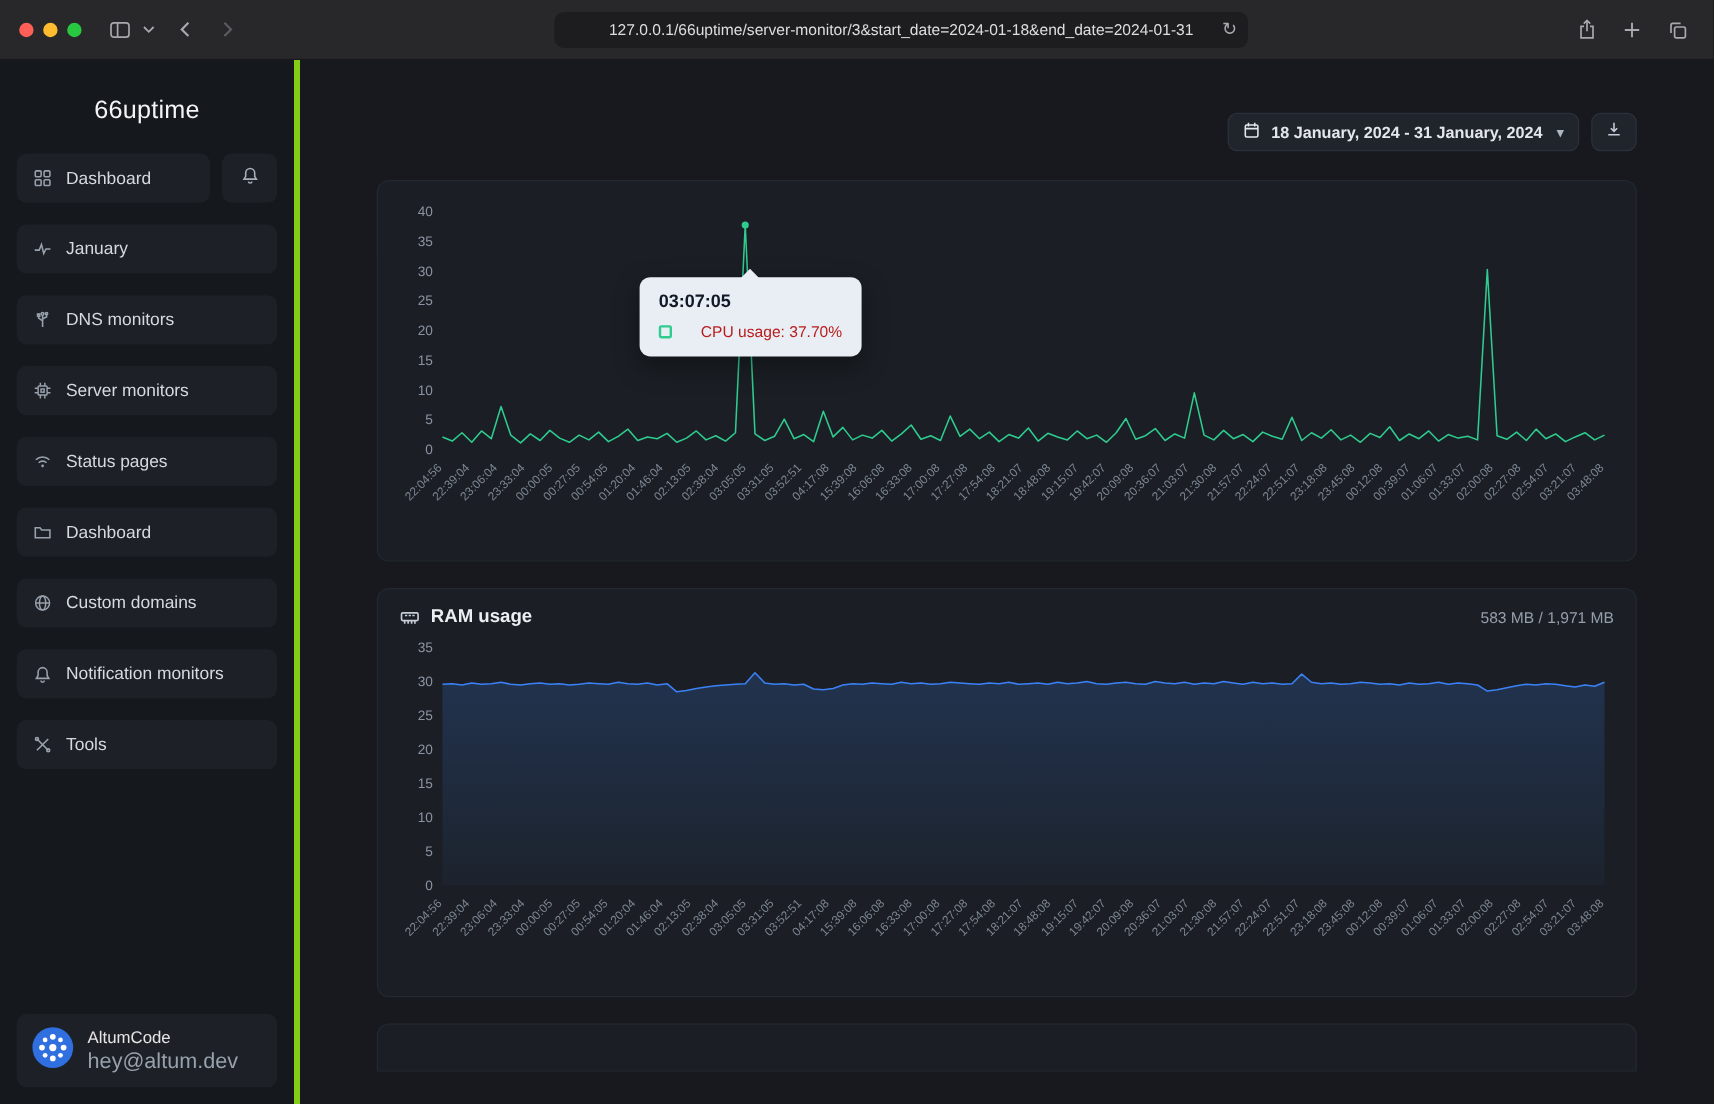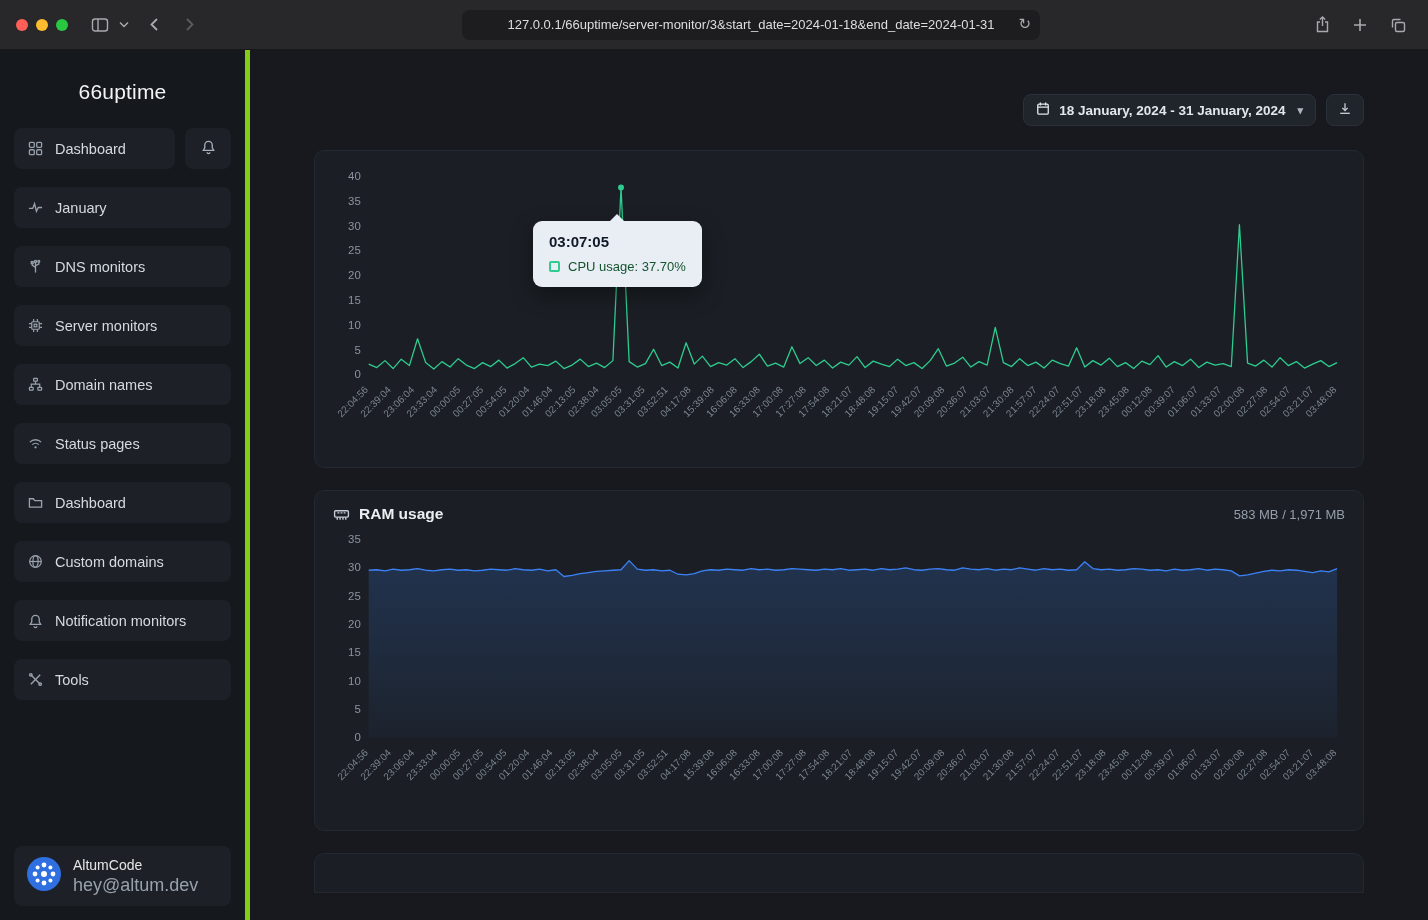--- a/index.html
+++ b/index.html
@@ -81,30 +81,30 @@
   .card-title { display:flex; align-items:center; gap:9px; color:#eceff2; font-size:15.5px; font-weight:600; }
   .card-title .cicon { color:#c7ced8; display:flex; }
   .card-meta { text-align:right; color:#959eab; font-size:13px; line-height:1.6; }
   .chart-wrap { position:relative; }
   svg.chart { width:100%; height:296px; display:block; font-family:inherit; }
   .tick { fill:#8b93a0; font-size:11.5px; }
   .xlab { fill:#7d8691; font-size:10px; }
 
   
   .tooltip {
-    position:absolute; left:200px; top:56px; background:#e9eef4; border-radius:9px;
+    position:absolute; left:200px; top:66px; background:#e9eef4; border-radius:9px;
     padding:12px 16px 13px; box-shadow:0 8px 22px rgba(0,0,0,.4); min-width:160px;
   }
   .tooltip:before {
     content:""; position:absolute; top:-7px; left:50%; margin-left:-8px;
     border-left:8px solid transparent; border-right:8px solid transparent;
     border-bottom:8px solid #e9eef4;
   }
   .tt-time { color:#111827; font-weight:700; font-size:15px; margin-bottom:9px; }
-  .tt-row { display:flex; align-items:center; gap:8px; color:#14532d; font-size:13px; }
+  .tt-row { display:flex; align-items:center; gap:24px; color:#b91c1c; font-size:13px; }
   .tt-swatch { width:11px; height:11px; border:2px solid #2ecc8e; border-radius:2px; background:transparent; display:inline-block; }
 
   .card.partial { height:40px; margin-bottom:0; border-radius:10px 10px 0 0; }
 </style>
 </head>
 <body>
 
 <div class="chrome">
   <div class="traffic">
     <span class="light red"></span>
@@ -213,31 +213,20 @@
         <svg width="15" height="15" viewBox="0 0 16 16" fill="none" stroke="currentColor" stroke-width="1.3">
             <rect x="4" y="4" width="8" height="8" rx="1"></rect>
             <rect x="6.6" y="6.6" width="2.8" height="2.8"></rect>
             <path d="M6 1 v3 M10 1 v3 M6 12 v3 M10 12 v3 M1 6 h3 M1 10 h3 M12 6 h3 M12 10 h3"></path>
           </svg>
       </span>
       <span>Server monitors</span>
     </div>
 
 
-    <div class="side-item">
-      <span class="sicon">
-        <svg width="15" height="15" viewBox="0 0 16 16" fill="none" stroke="currentColor" stroke-width="1.3">
-            <rect x="6" y="1.5" width="4" height="3" rx=".5"></rect>
-            <rect x="1.5" y="11" width="4" height="3" rx=".5"></rect>
-            <rect x="10.5" y="11" width="4" height="3" rx=".5"></rect>
-            <path d="M8 4.5 v3 M8 7.5 H3.5 V11 M8 7.5 H12.5 V11"></path>
-          </svg>
-      </span>
-      <span>Domain names</span>
-    </div>
 
     <div class="side-item">
       <span class="sicon">
         <svg width="15" height="15" viewBox="0 0 16 16" fill="none" stroke="currentColor" stroke-width="1.4">
             <path d="M2 6.5 a8.5 8.5 0 0 1 12 0"></path>
             <path d="M4.5 9.2 a5 5 0 0 1 7 0"></path>
             <circle cx="8" cy="12" r="1.2" fill="currentColor" stroke="none"></circle>
           </svg>
       </span>
       <span>Status pages</span>

